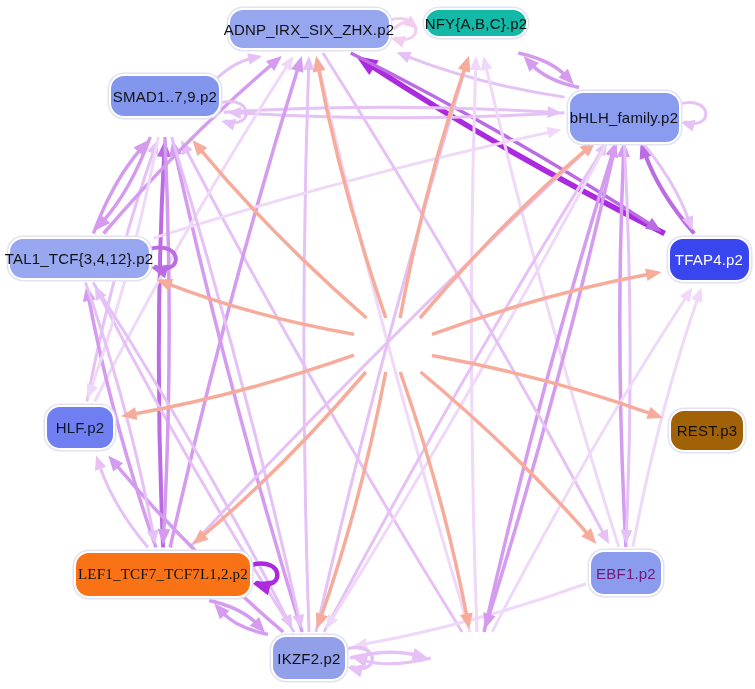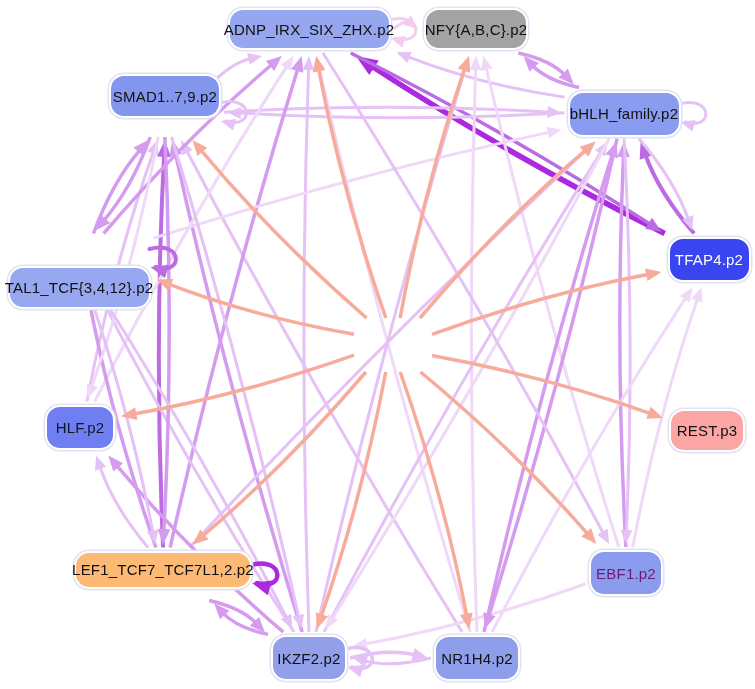--- a/index.html
+++ b/index.html
@@ -287,46 +287,43 @@
       </g>
       <g>
         <path d="M 346 649 C 380 640, 380 676, 352 667" fill="none" stroke="#e5c1f5" stroke-width="3.5" stroke-linecap="round"></path>
         <polygon points="347,667 360.2567319618257,677.301046436761 363.65094649654395,664.8555931427943" fill="#e5c1f5"></polygon>
       </g>
     </svg>
 
 <div class="node" style="left: 227.5px; top: 8px; width: 163px; height: 42px; background: rgb(150, 166, 239); color: rgb(17, 17, 17);">
       <span>ADNP_IRX_SIX_ZHX.p2</span>
     </div>
-    <div class="node" style="left: 424px; top: 8px; width: 104px; height: 42px; background: #a3a3a3; color: rgb(17, 17, 17);">
+    <div class="node" style="left: 424px; top: 8px; width: 104px; height: 30px; background: #14b8a6; color: rgb(17, 17, 17);">
       <span>NFY{A,B,C}.p2</span>
     </div>
     <div class="node" style="left: 109px; top: 74px; width: 112px; height: 44px; background: rgb(131, 150, 238); color: rgb(17, 17, 17);">
       <span>SMAD1..7,9.p2</span>
     </div>
-    <div class="node" style="left: 567.5px; top: 90.5px; width: 113px; height: 46px; background: rgb(138, 156, 239); color: rgb(17, 17, 17);">
+    <div class="node" style="left: 567.5px; top: 90.5px; width: 113px; height: 53px; background: rgb(138, 156, 239); color: rgb(17, 17, 17);">
       <span>bHLH_family.p2</span>
     </div>
-    <div class="node" style="left: 7.5px; top: 236.5px; width: 143px; height: 43px; background: rgb(152, 168, 240); color: rgb(17, 17, 17); margin-top: 29px;">
+    <div class="node" style="left: 7.5px; top: 236.5px; width: 143px; height: 43px; background: rgb(152, 168, 240); color: rgb(17, 17, 17);">
       <span>TAL1_TCF{3,4,12}.p2</span>
     </div>
     <div class="node" style="left: 667.5px; top: 236.5px; width: 83px; height: 45px; background: rgb(57, 70, 239); color: rgb(255, 255, 255); text-align: center;">
       <span>TFAP4.p2</span>
     </div>
     <div class="node" style="left: 45px; top: 404.5px; width: 70px; height: 45px; background: rgb(111, 127, 242); color: #0f172a;">
       <span>HLF.p2</span>
     </div>
-    <div class="node" style="left: 669px; top: 408.5px; width: 76px; height: 43px; background: #fca5a5; color: rgb(17, 17, 17);">
+    <div class="node" style="left: 669px; top: 408.5px; width: 76px; height: 43px; background: #a16207; color: rgb(17, 17, 17);">
       <span>REST.p3</span>
     </div>
-    <div class="node" style="left: 74px; top: 550.5px; width: 178px; height: 38px; background: #fdba74; color: rgb(17, 17, 17);">
+    <div class="node" style="left: 74px; top: 550.5px; width: 178px; height: 47px; background: #f97316; color: rgb(17, 17, 17); font-family: Liberation Serif, serif;">
       <span>LEF1_TCF7_TCF7L1,2.p2</span>
     </div>
     <div class="node" style="left: 589px; top: 550px; width: 74px; height: 46px; background: rgb(139, 156, 238); color: #701a75;">
       <span>EBF1.p2</span>
     </div>
     <div class="node" style="left: 271px; top: 635px; width: 76px; height: 46px; background: rgb(146, 159, 233); color: rgb(17, 17, 17);">
       <span>IKZF2.p2</span>
-    </div>
-    <div class="node" style="left: 434px; top: 635px; width: 86px; height: 46px; background: rgb(142, 158, 234); color: rgb(17, 17, 17);">
-      <span>NR1H4.p2</span>
     </div>
   </div>
 
 </body></html>

